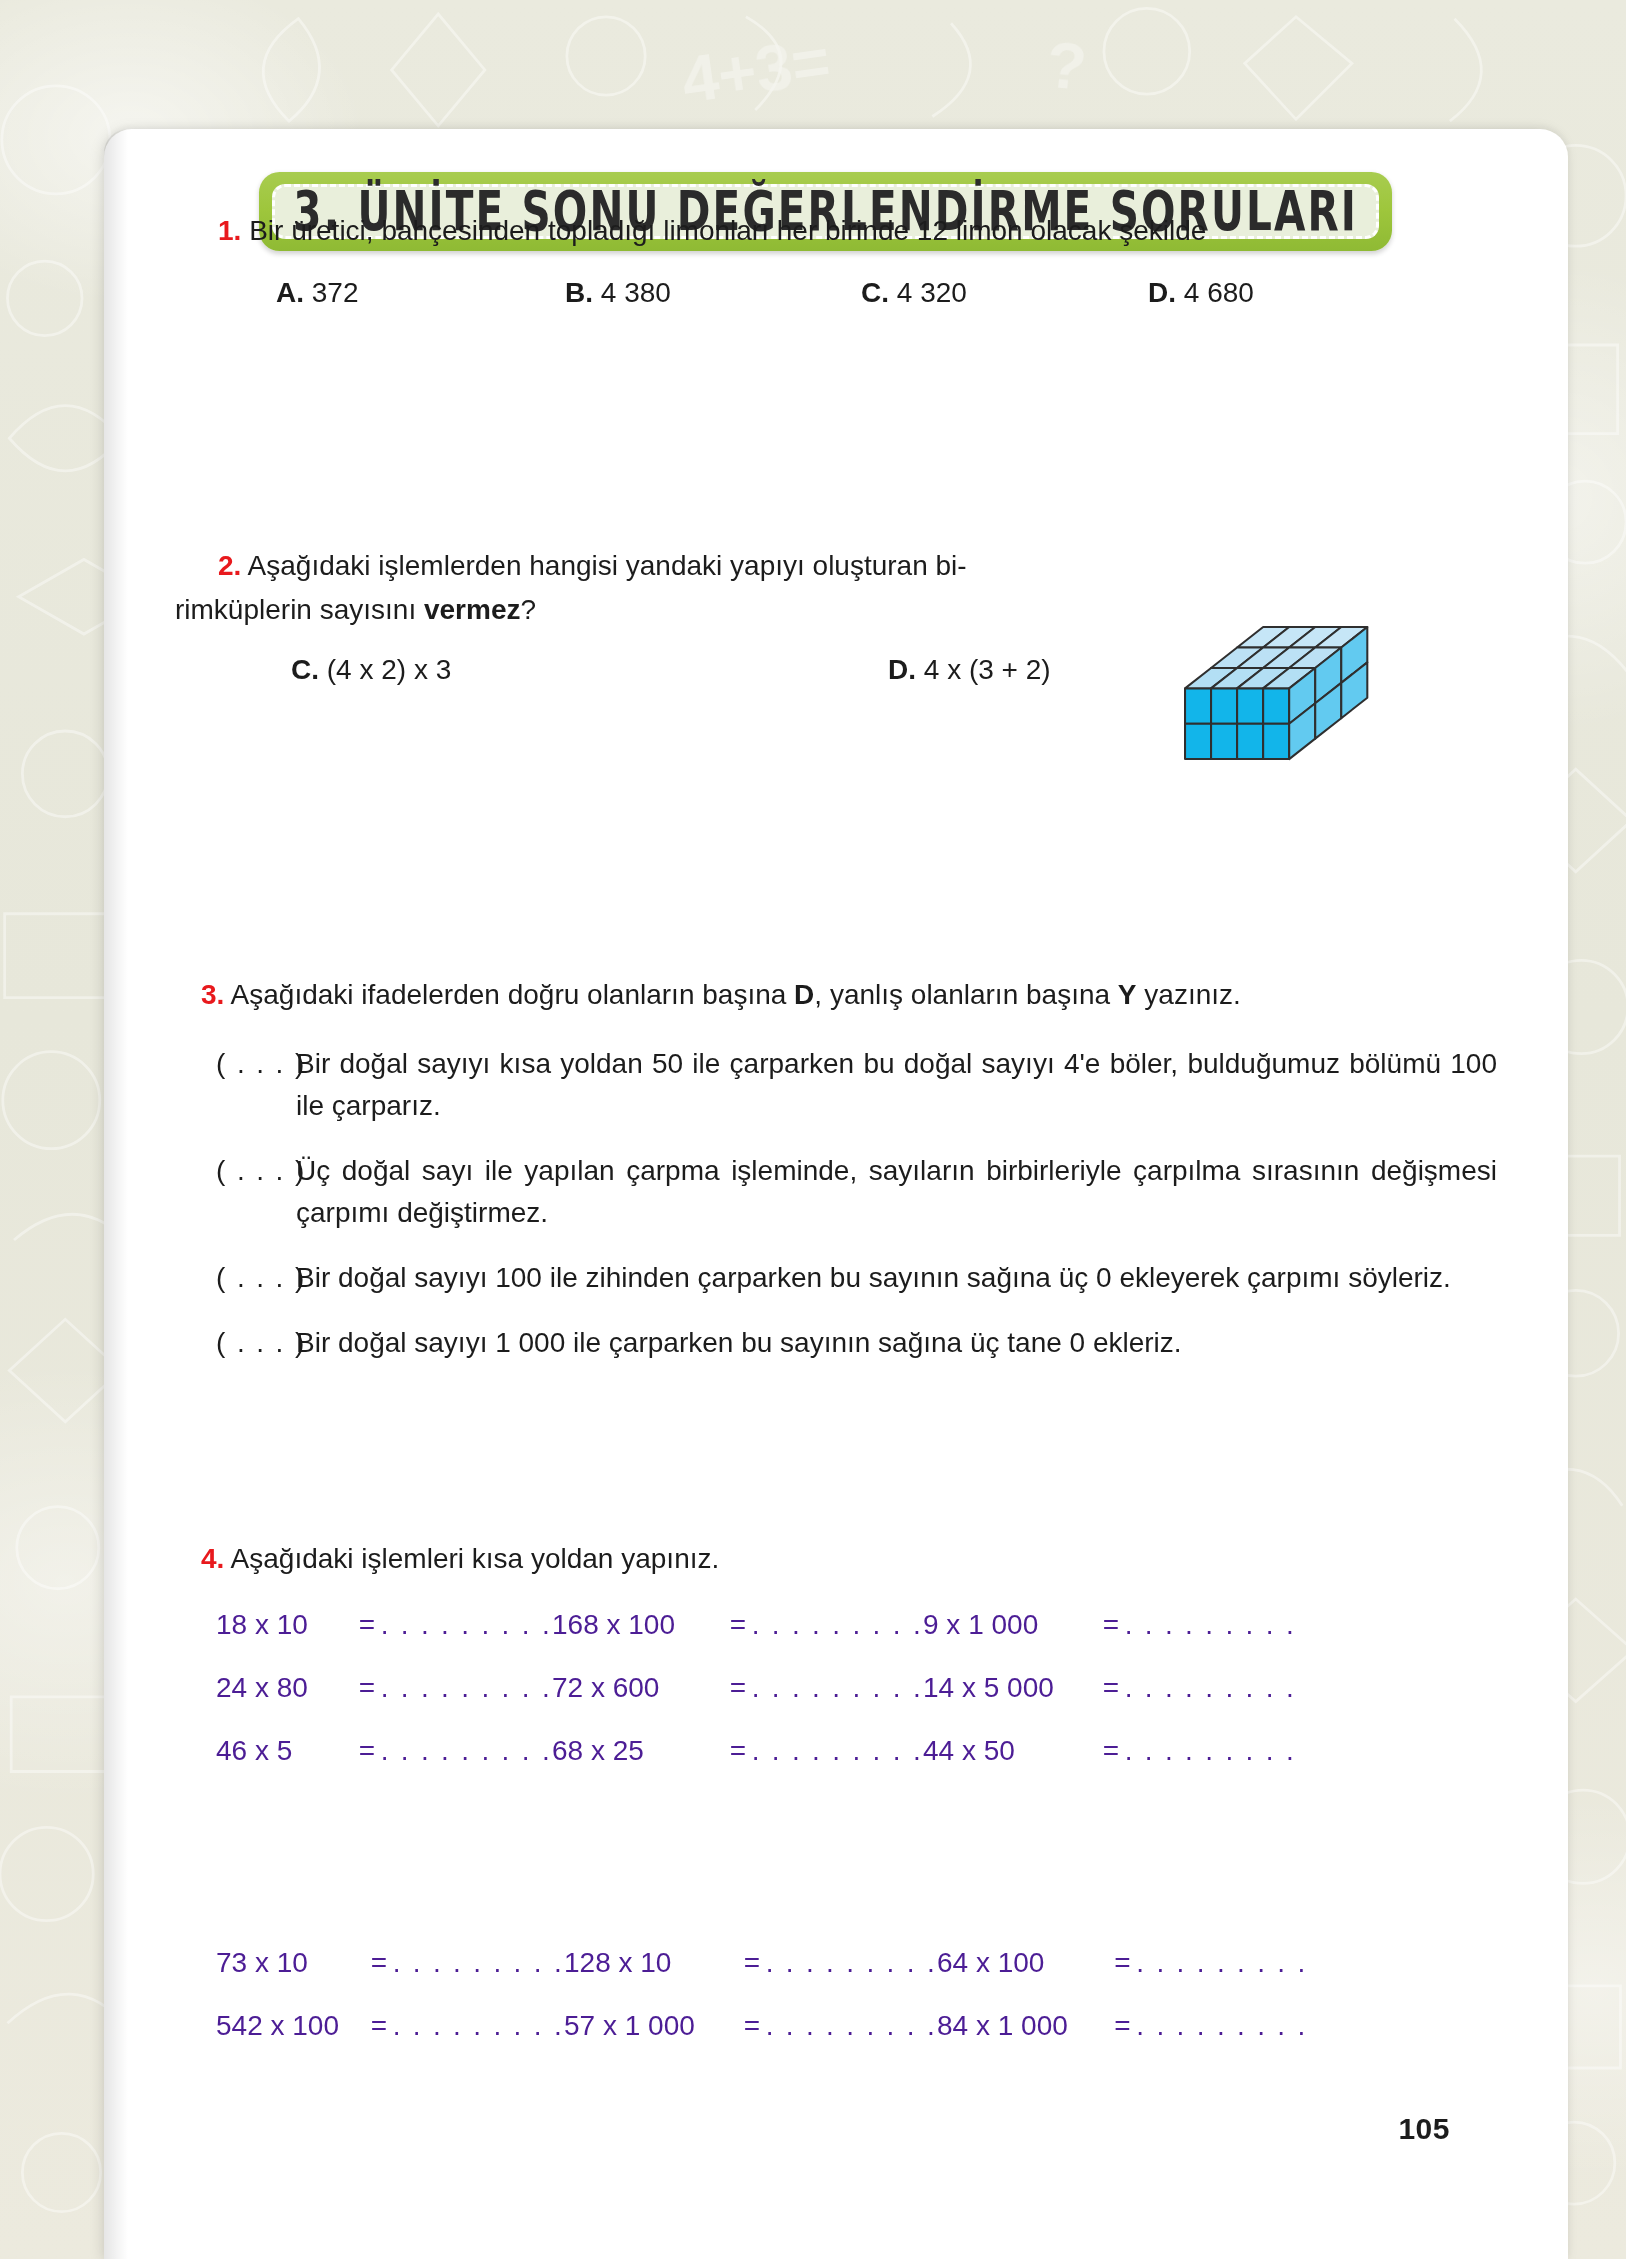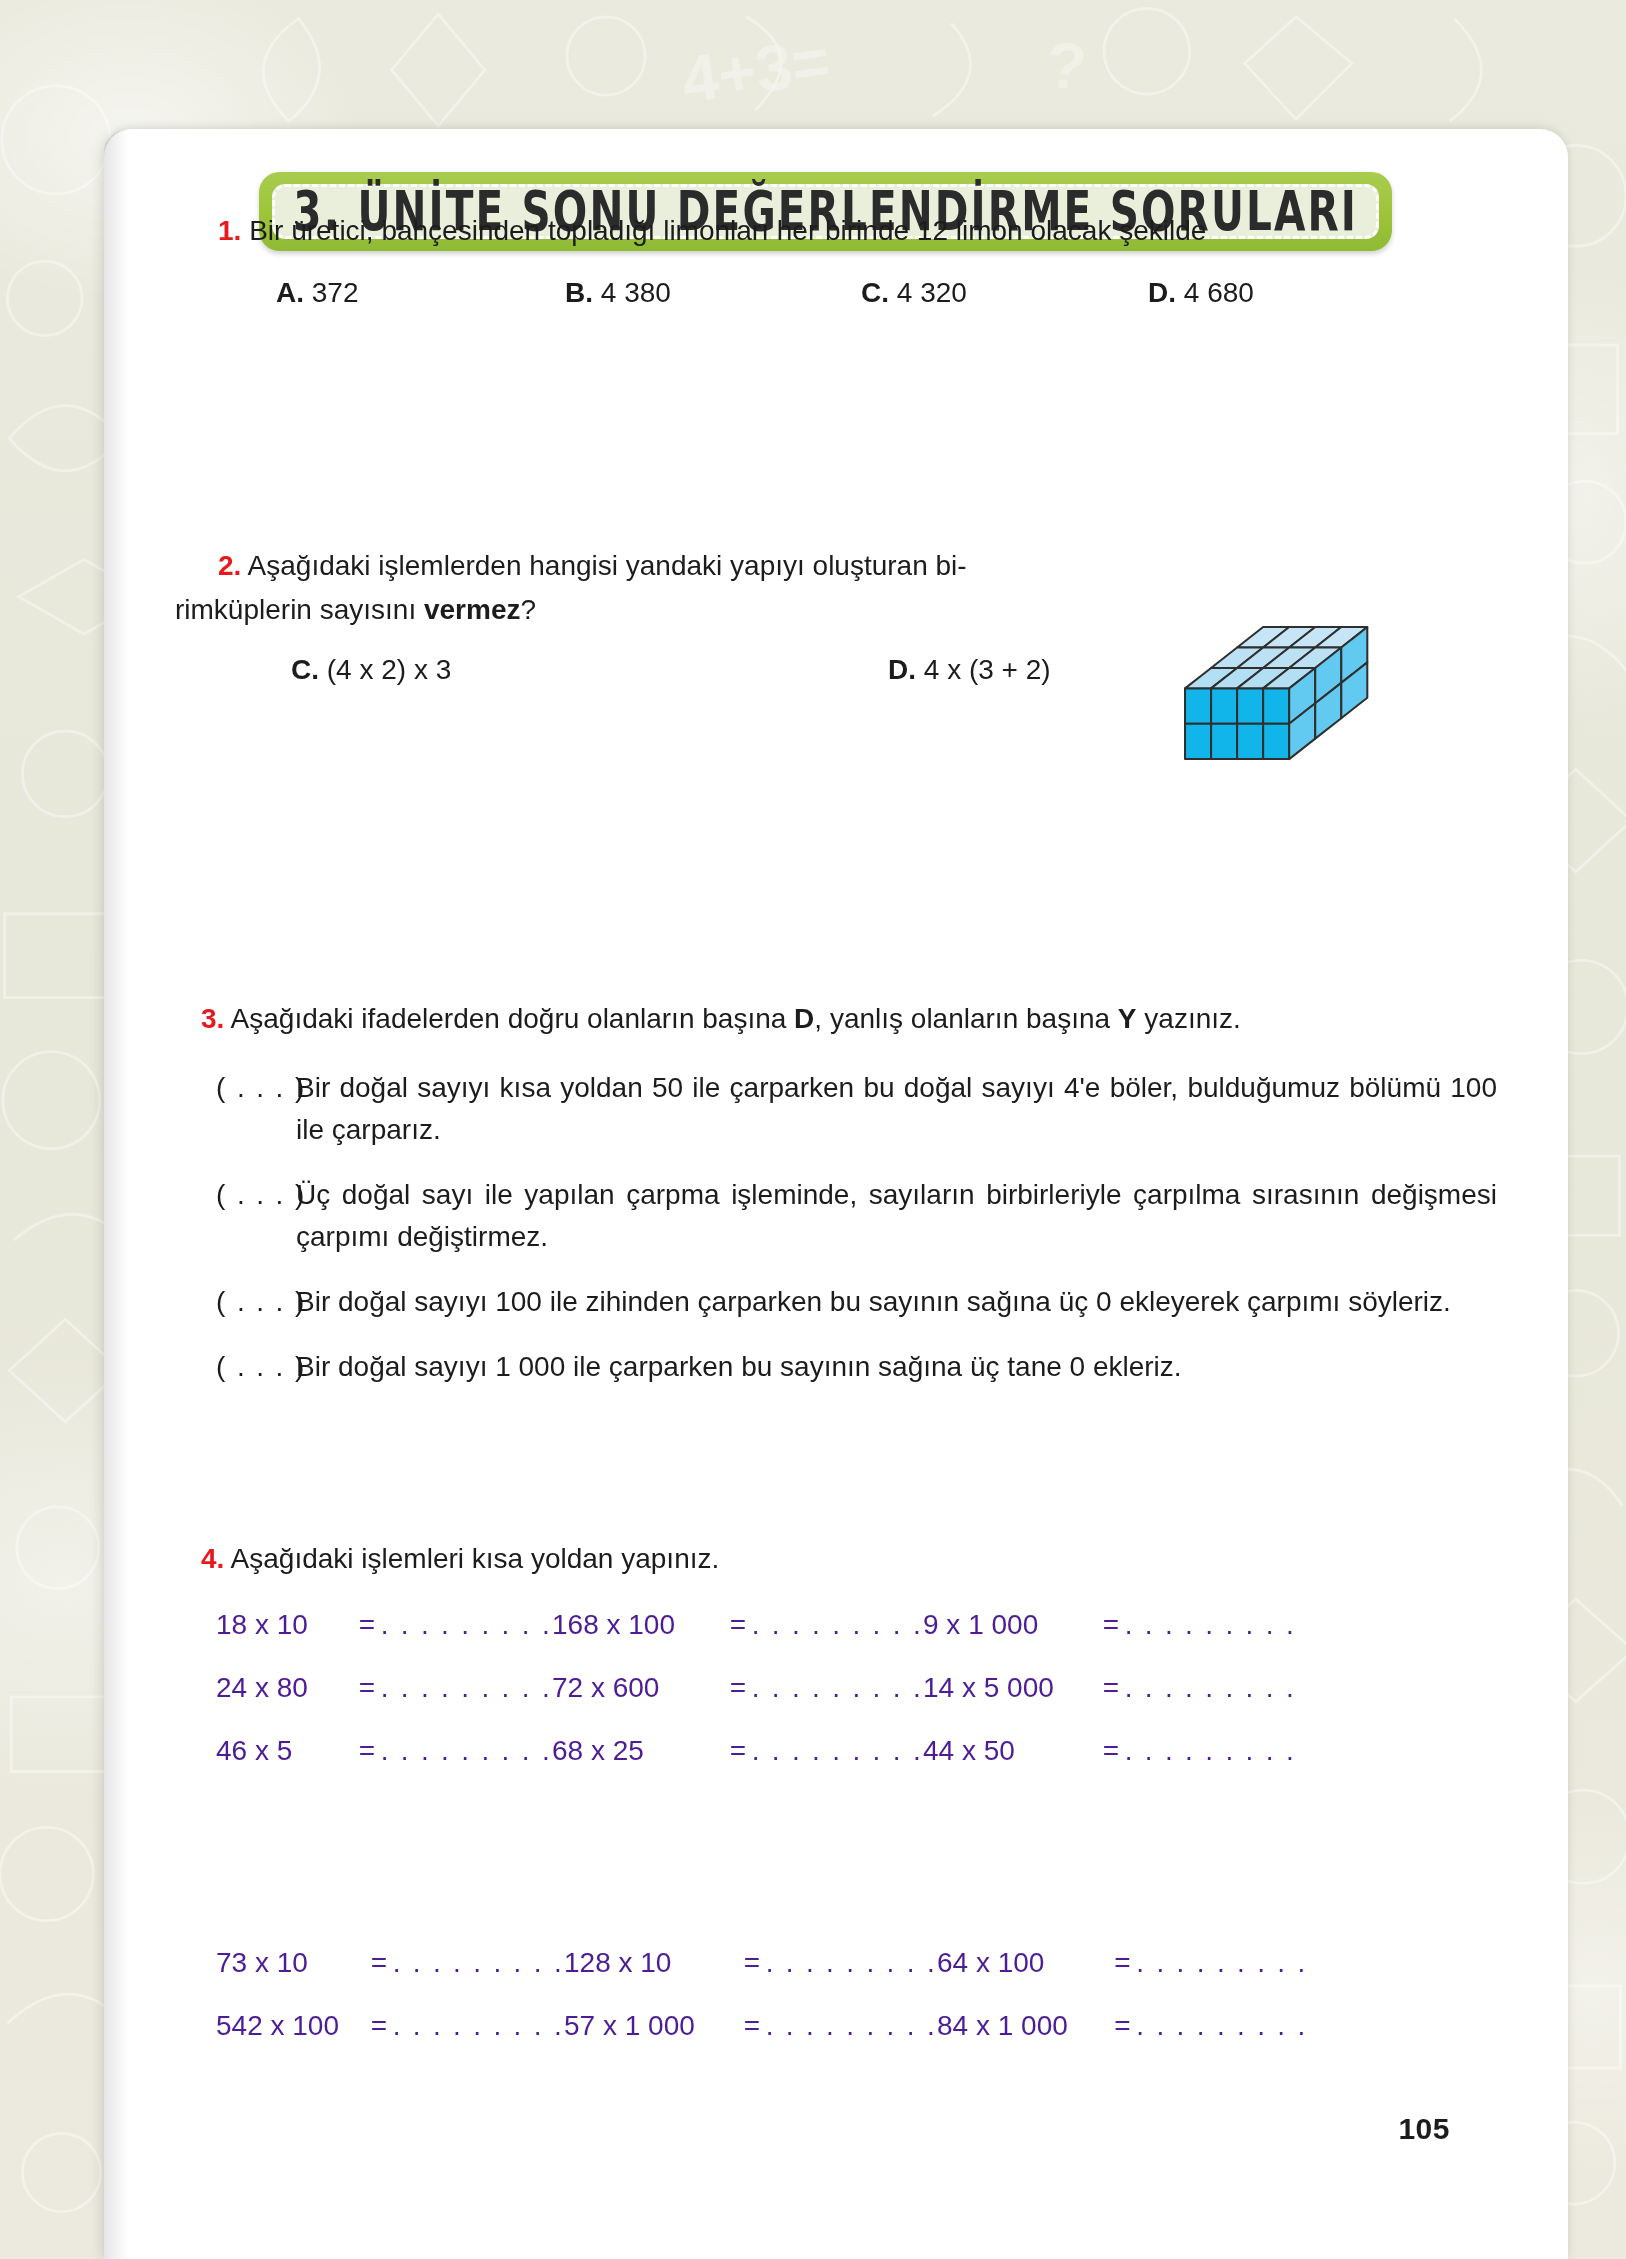--- a/index.html
+++ b/index.html
@@ -359,21 +359,21 @@
         </div>
         <div class="opt">
           <span class="letter">D.</span>
           <span>4 x (3 + 2)</span>
         </div>
       </div>
     </div>
   </div>
 
   <div class="q-block" style="top:844px;">
-    <div class="q-para" style="text-align:left;margin-top:24px;">
+    <div class="q-para" style="text-align:left;">
       <span class="indent" style="width:26px;"></span><span class="q-num">3.</span>
       <span>Aşağıdaki ifadelerden doğru olanların başına </span><span class="bold">D</span><span>, yanlış olanların başına </span><span class="bold">Y</span><span> yazınız.</span>
     </div>
 
     <div class="stmt-list">
       <div class="stmt">
         <div class="stmt-mark">( . . . )</div>
         <div class="stmt-text">Bir doğal sayıyı kısa yoldan 50 ile çarparken bu doğal sayıyı 4'e böler, bulduğumuz bölümü 100 ile çarparız.</div>
       </div>
       <div class="stmt">

